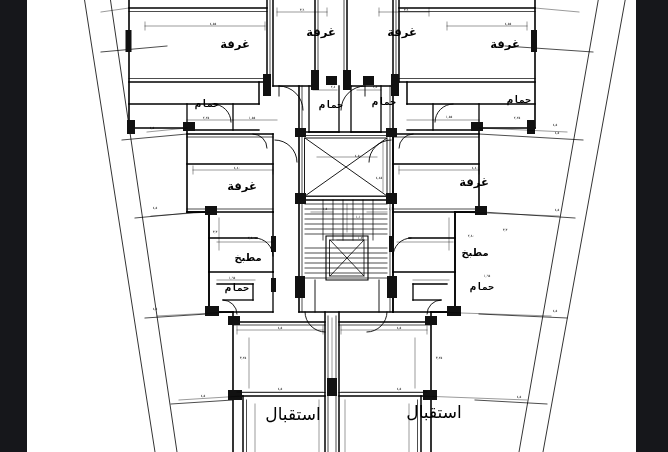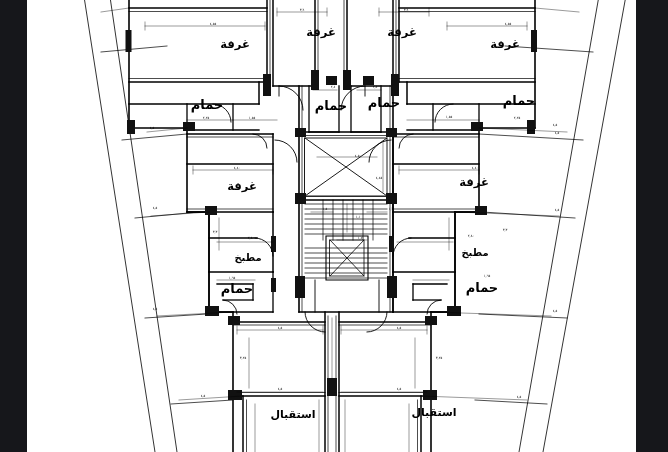--- a/index.html
+++ b/index.html
@@ -5,23 +5,23 @@
   html,body{margin:0;padding:0;background:#16171b;}
   body{width:668px;height:452px;overflow:hidden;font-family:"DejaVu Sans",sans-serif;}
   #stage{position:relative;width:668px;height:452px;background:#16171b;}
   #bar-left{position:absolute;left:0;top:0;width:27px;height:452px;background:#16171b;}
   #bar-right{position:absolute;left:636px;top:0;width:32px;height:452px;background:#16171b;}
   #sheet{position:absolute;left:27px;top:0;width:609px;height:452px;background:#ffffff;overflow:hidden;}
   #plan{position:absolute;left:0;top:0;width:609px;height:452px;}
   .lbl{position:absolute;transform:translate(-50%,-50%);white-space:nowrap;
        font-family:"DejaVu Sans",sans-serif;color:#000;direction:rtl;}
   .rlbl{font-size:11.5px;font-weight:700;}
-  .blbl{font-size:13px;font-weight:700;}
+  .blbl{font-size:10px;font-weight:700;font-family:Liberation Mono, monospace;}
   .klbl{font-size:10px;font-weight:700;}
-  .reclbl{font-size:11px;font-weight:700;}
+  .reclbl{font-size:17px;font-weight:400;}
   .dim{position:absolute;transform:translate(-50%,-50%);white-space:nowrap;
        font-size:3.4px;color:#000;font-family:"DejaVu Sans",sans-serif;direction:rtl;}
 </style>
 </head>
 <body>
 
 <div id="stage">
 
   <div id="bar-left"></div>
   <div id="bar-right"></div>

